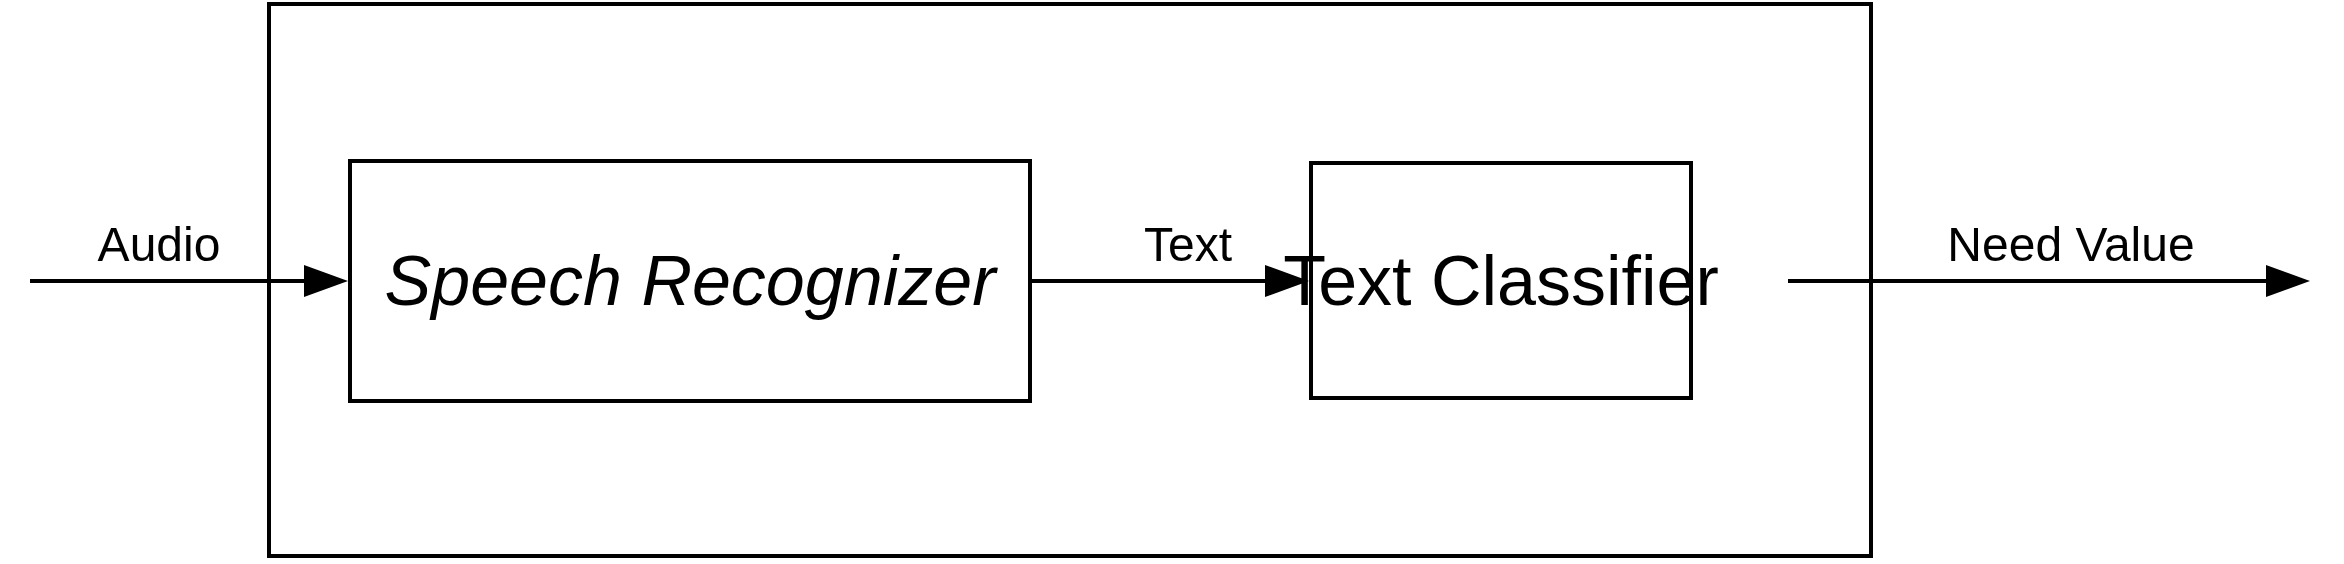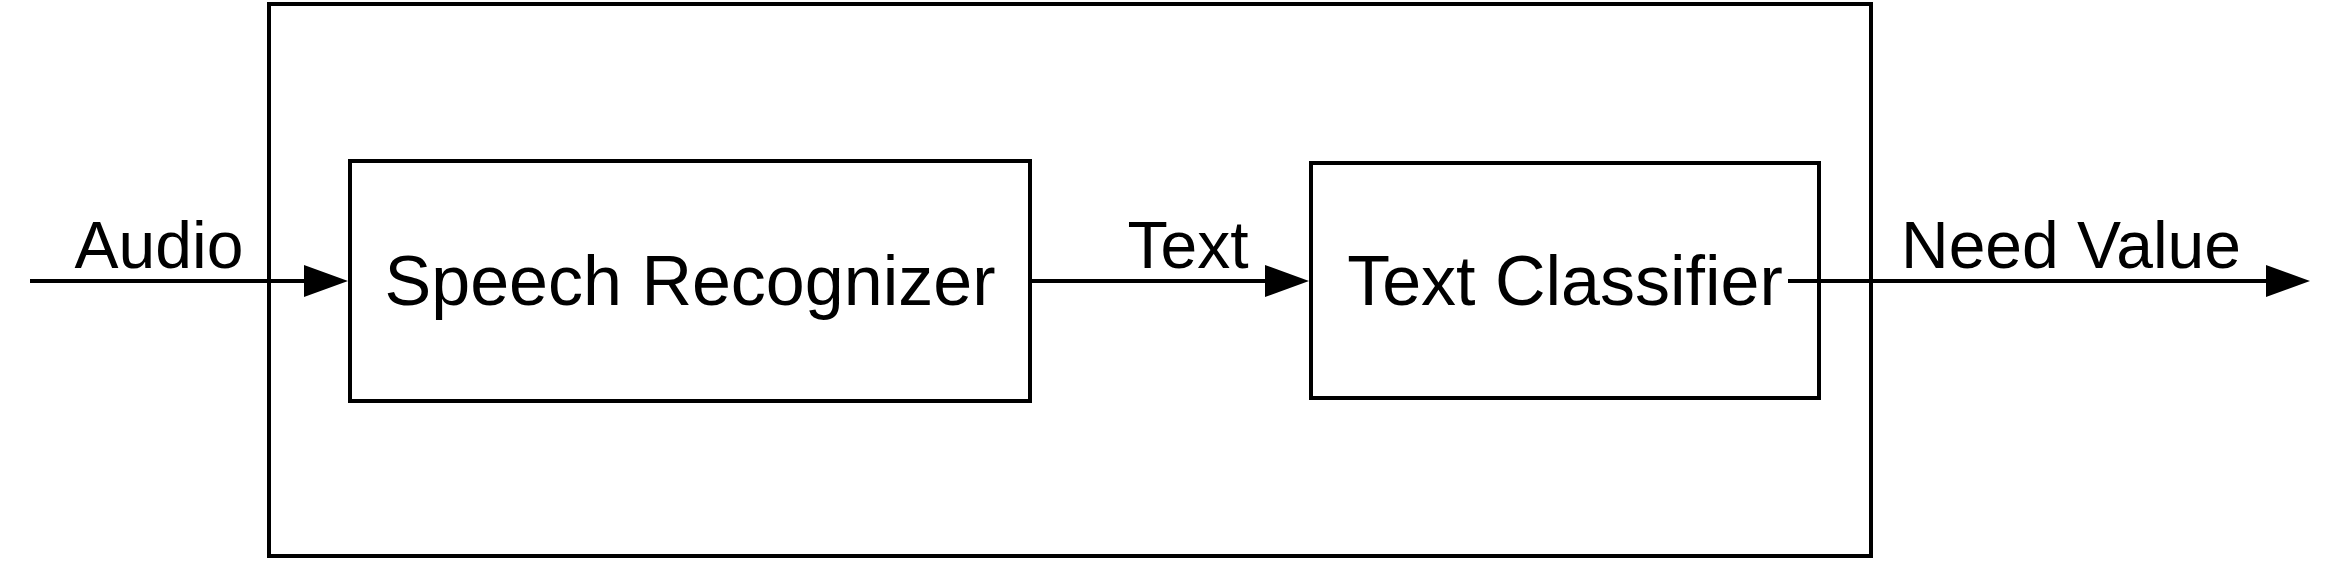--- a/index.html
+++ b/index.html
@@ -50,25 +50,26 @@
     font-size: 70px;
     line-height: 70px;
     white-space: nowrap;
     text-align: center;
   }
   .node-speech {
     left: 348px;
     top: 159px;
     width: 684px;
     height: 244px;
+    font-style: italic;
   }
   .node-classifier {
     left: 1309px;
     top: 161px;
-    width: 512px;
+    width: 384px;
     height: 239px;
   }
 
   
   .edge-line {
     position: absolute;
     top: 279px;
     height: 4px;
     background: #000000;
   }
@@ -86,21 +87,21 @@
     border-left: 44px solid #000000;
   }
   .head-audio { left: 304px; }
   .head-text { left: 1265px; }
   .head-need-value { left: 2266px; }
 
   
   .edge-label {
     position: absolute;
     top: 210px;
-    font-size: 66px;
+    font-size: 48px;
     line-height: 70px;
     white-space: nowrap;
     transform: translateX(-50%);
   }
   .label-audio { left: 159px; }
   .label-text { left: 1173px; margin-left: 15px; }
   .label-need-value { left: 2071px; }
 </style>
 </head>
 <body>

